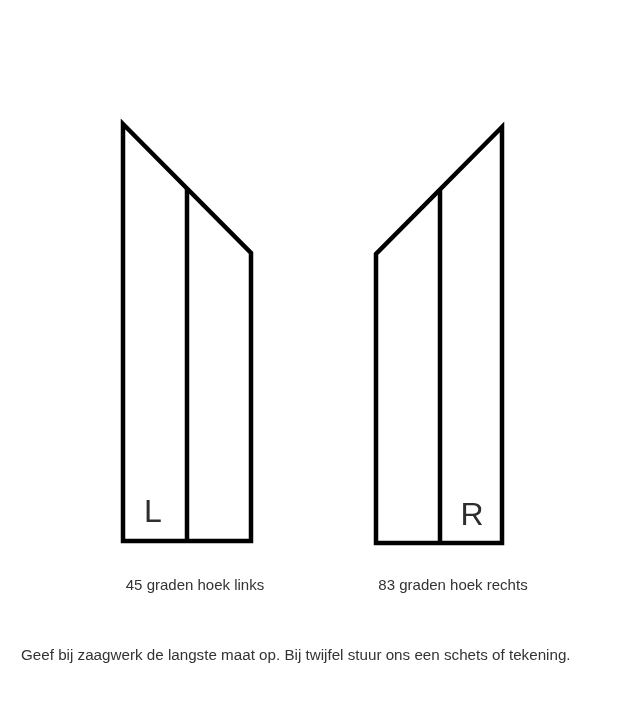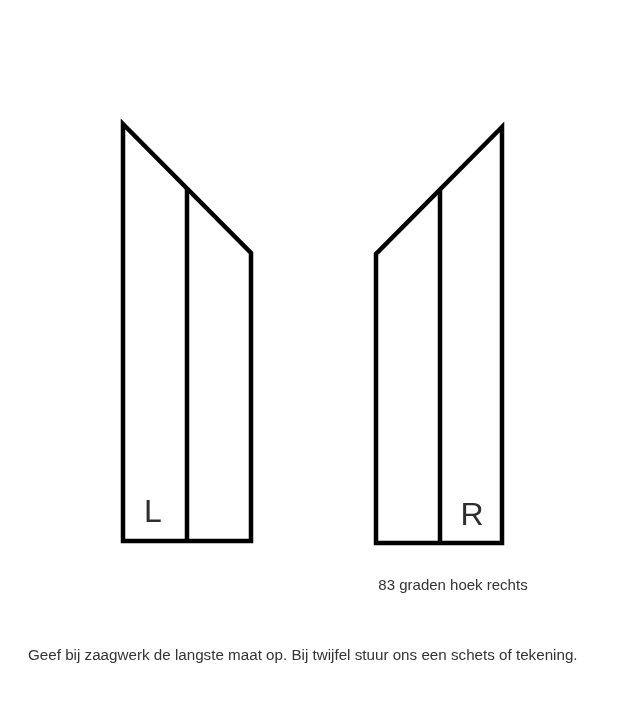--- a/index.html
+++ b/index.html
@@ -32,21 +32,21 @@
     transform: translateX(-50%);
     font-size: 15px;
     line-height: 18px;
     color: #333333;
     white-space: nowrap;
   }
   .caption-left  { left: 195px; top: 576px; }
   .caption-right { left: 453px; top: 576px; }
   .footer-note {
     position: absolute;
-    left: 28px;
+    left: 21px;
     top: 645px;
     font-size: 15.2px;
     line-height: 19px;
     color: #333333;
     white-space: nowrap;
     text-align: center;
   }
 </style>
 </head>
 <body>
@@ -55,18 +55,19 @@
 
   <svg class="shapes-svg" viewBox="0 0 633 702" xmlns="http://www.w3.org/2000/svg">
     <polygon points="123,124 251,253 251,541 123,541" fill="#ffffff" stroke="#000000" stroke-width="4.5" stroke-linejoin="miter"></polygon>
       <line x1="187" y1="188" x2="187" y2="541" stroke="#000000" stroke-width="4.5"></line>
       <polygon points="502,127 376,254 376,543 502,543" fill="#ffffff" stroke="#000000" stroke-width="4.5" stroke-linejoin="miter"></polygon>
       <line x1="440" y1="189" x2="440" y2="543" stroke="#000000" stroke-width="4.5"></line>
       <text class="panel-label" text-anchor="middle" x="153" y="522">L</text>
     <text class="panel-label" text-anchor="middle" x="472" y="525">R</text>
   </svg>
 
+  <div class="caption caption-left">45 graden hoek links</div>
 
   <div class="caption caption-right">83 graden hoek rechts</div>
 
   <div class="footer-note">Geef bij zaagwerk de langste maat op. Bij twijfel stuur ons een schets of tekening.</div>
 
 </div>
 
 </body></html>

